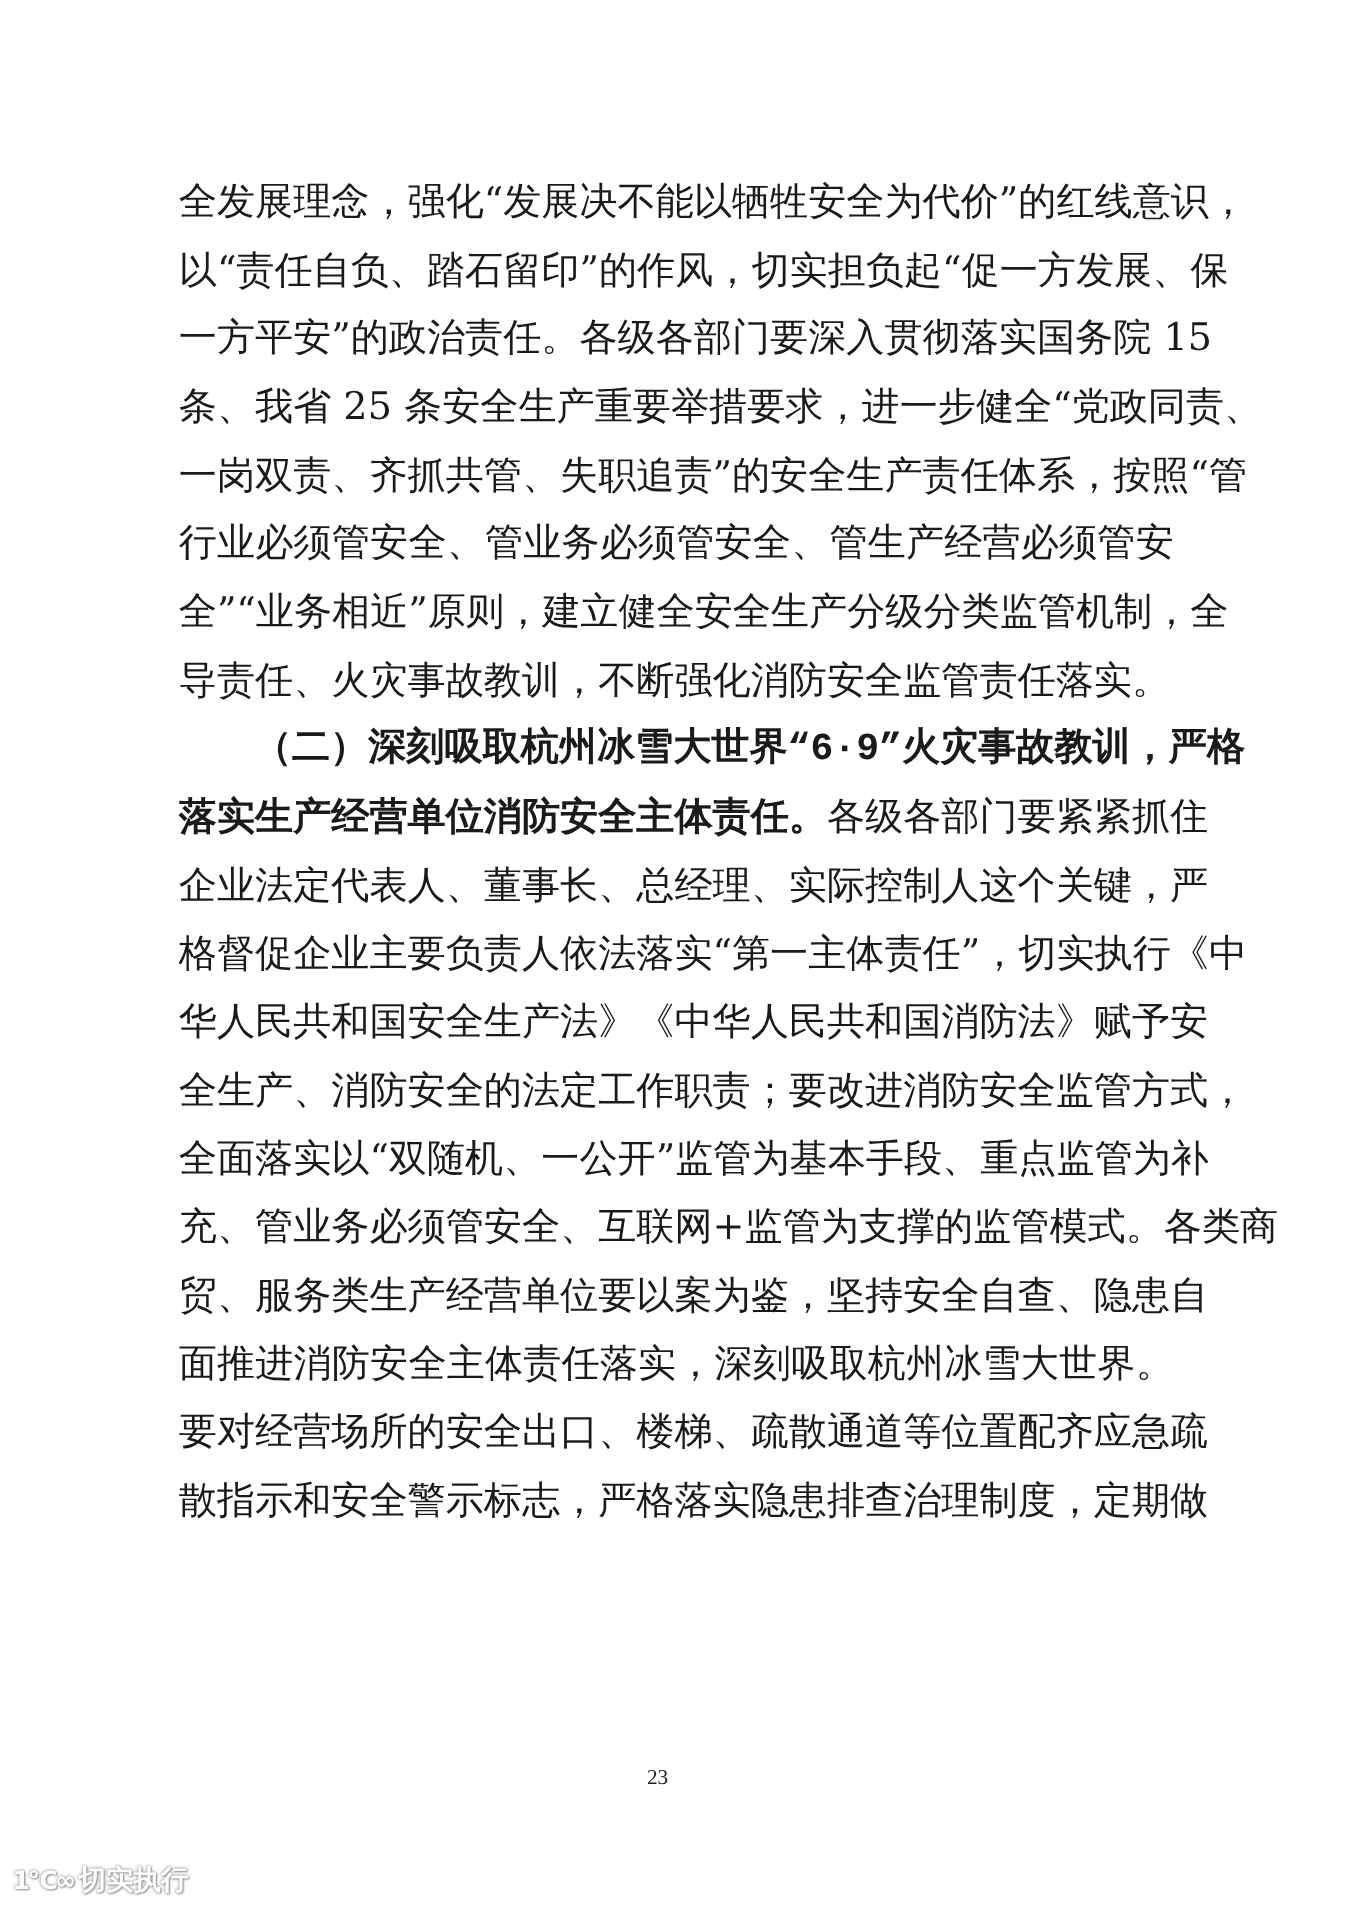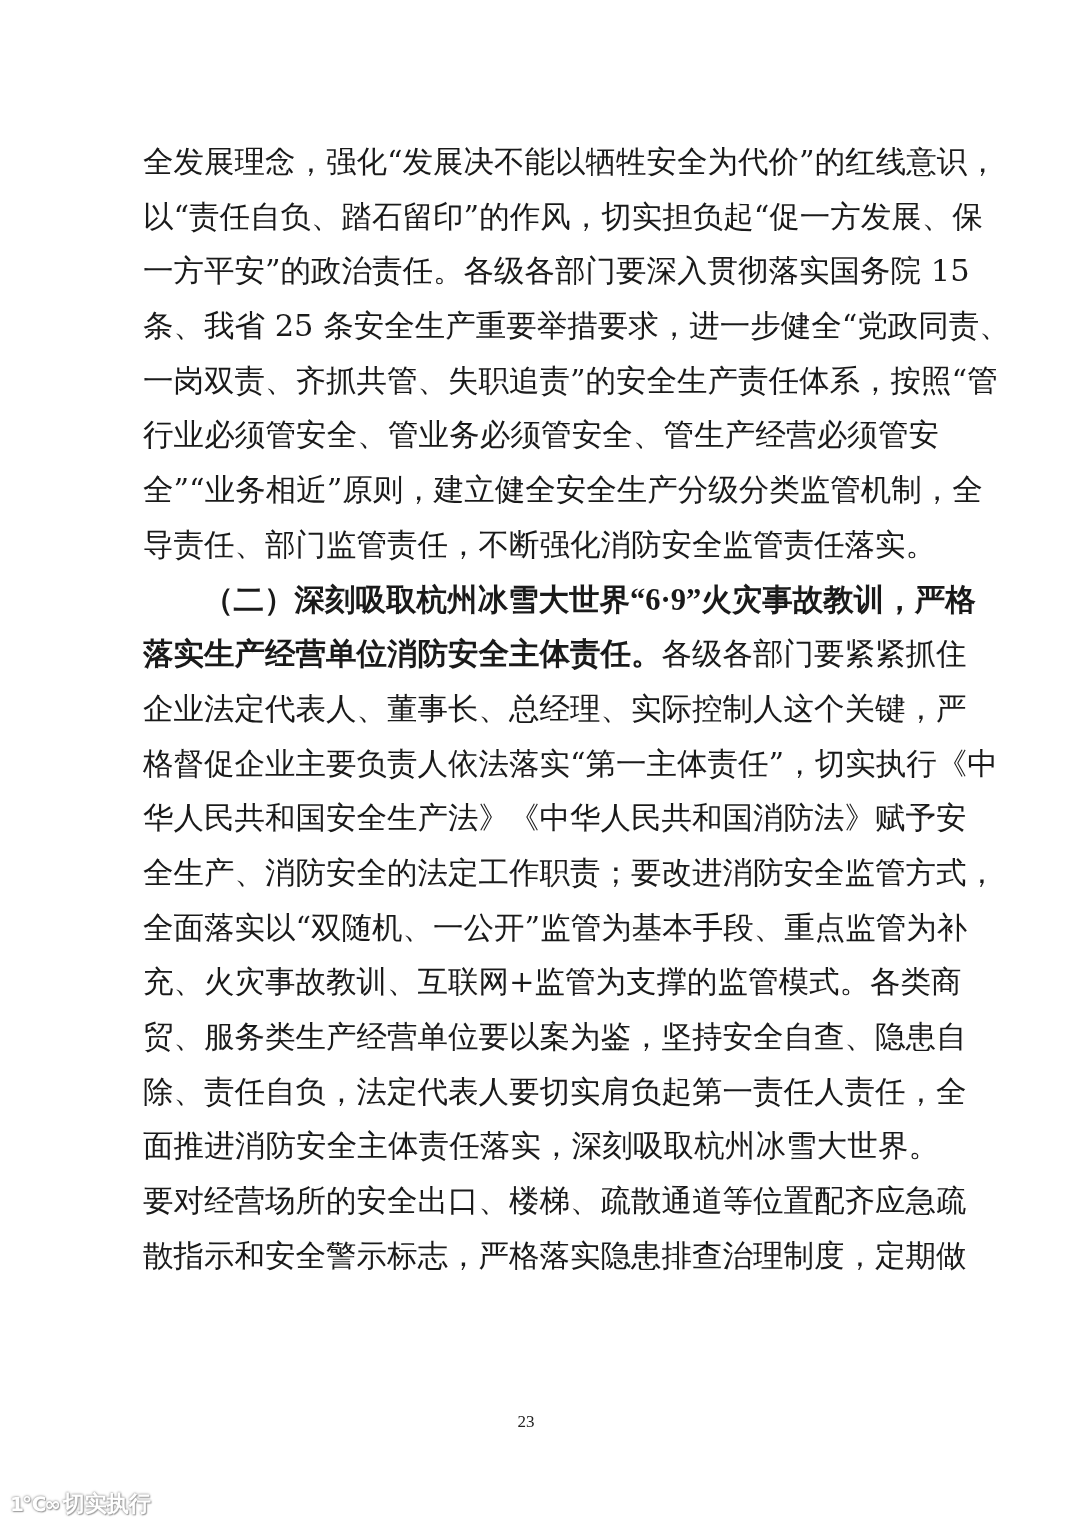--- a/index.html
+++ b/index.html
@@ -12,21 +12,21 @@
   .body-text {
     position: absolute; left: 143px; top: 140px; width: 796px;
   }
   .line {
     height: 54.7px; line-height: 44px; font-size: 30.5px;
     white-space: nowrap; text-align: justify; text-align-last: justify;
     letter-spacing: 0px;
   }
   .line.last { text-align-last: left; }
   .line.indent { padding-left: 60px; }
-  .bold { font-weight: bold; font-family: Liberation Serif, serif; }
+  .bold { font-weight: bold; font-family: Liberation Mono, monospace; }
   .page-number {
     position: absolute; left: 0; width: 1052px; top: 1412px; text-align: center;
     font-size: 17px; color: #222; font-family: "Liberation Serif", serif;
   }
   .watermark {
     position: absolute; left: 10px; top: 1490px; height: 28px;
     display: flex; align-items: center; gap: 4px;
     font-family: "DejaVu Sans", sans-serif; font-size: 22px; font-weight: bold;
     color: #ffffff;
     text-shadow: 0 0 2px #9a9a9a, 0 0 3px #b0b0b0, 1px 1px 1px #a0a0a0;
@@ -38,33 +38,32 @@
 
 <div class="page">
   <div class="body-text">
     <div class="line">全发展理念，强化“发展决不能以牺牲安全为代价”的红线意识，</div>
     <div class="line">以“责任自负、踏石留印”的作风，切实担负起“促一方发展、保</div>
     <div class="line">一方平安”的政治责任。各级各部门要深入贯彻落实国务院 15</div>
     <div class="line">条、我省 25 条安全生产重要举措要求，进一步健全“党政同责、</div>
     <div class="line">一岗双责、齐抓共管、失职追责”的安全生产责任体系，按照“管</div>
     <div class="line">行业必须管安全、管业务必须管安全、管生产经营必须管安</div>
     <div class="line">全”“业务相近”原则，建立健全安全生产分级分类监管机制，全</div>
-    <div class="line last">导责任、部门监管责任，不断强化消防安全监管责任落实。</div>
+    <div class="line last">导责任、火灾事故教训，不断强化消防安全监管责任落实。</div>
 
     <div class="line indent bold">（二）深刻吸取杭州冰雪大世界“6·9”火灾事故教训，严格</div>
     <div class="line"><span class="bold">落实生产经营单位消防安全主体责任。</span><span>各级各部门要紧紧抓住</span></div>
 
     <div class="line">企业法定代表人、董事长、总经理、实际控制人这个关键，严</div>
     <div class="line">格督促企业主要负责人依法落实“第一主体责任”，切实执行《中</div>
     <div class="line">华人民共和国安全生产法》《中华人民共和国消防法》赋予安</div>
     <div class="line">全生产、消防安全的法定工作职责；要改进消防安全监管方式，</div>
     <div class="line">全面落实以“双随机、一公开”监管为基本手段、重点监管为补</div>
-    <div class="line">充、火灾事故教训、互联网+监管为支撑的监管模式。各类商</div>
+    <div class="line">充、管业务必须管安全、互联网+监管为支撑的监管模式。各类商</div>
     <div class="line">贸、服务类生产经营单位要以案为鉴，坚持安全自查、隐患自</div>
-    <div class="line">除、责任自负，法定代表人要切实肩负起第一责任人责任，全</div>
     <div class="line">面推进消防安全主体责任落实，深刻吸取杭州冰雪大世界。</div>
     <div class="line">要对经营场所的安全出口、楼梯、疏散通道等位置配齐应急疏</div>
     <div class="line">散指示和安全警示标志，严格落实隐患排查治理制度，定期做</div>
   </div>
 
   <div class="page-number">23</div>
 
   <div class="watermark">
     <span class="wm-logo">1℃∞</span>
     <span>切实执行</span>

